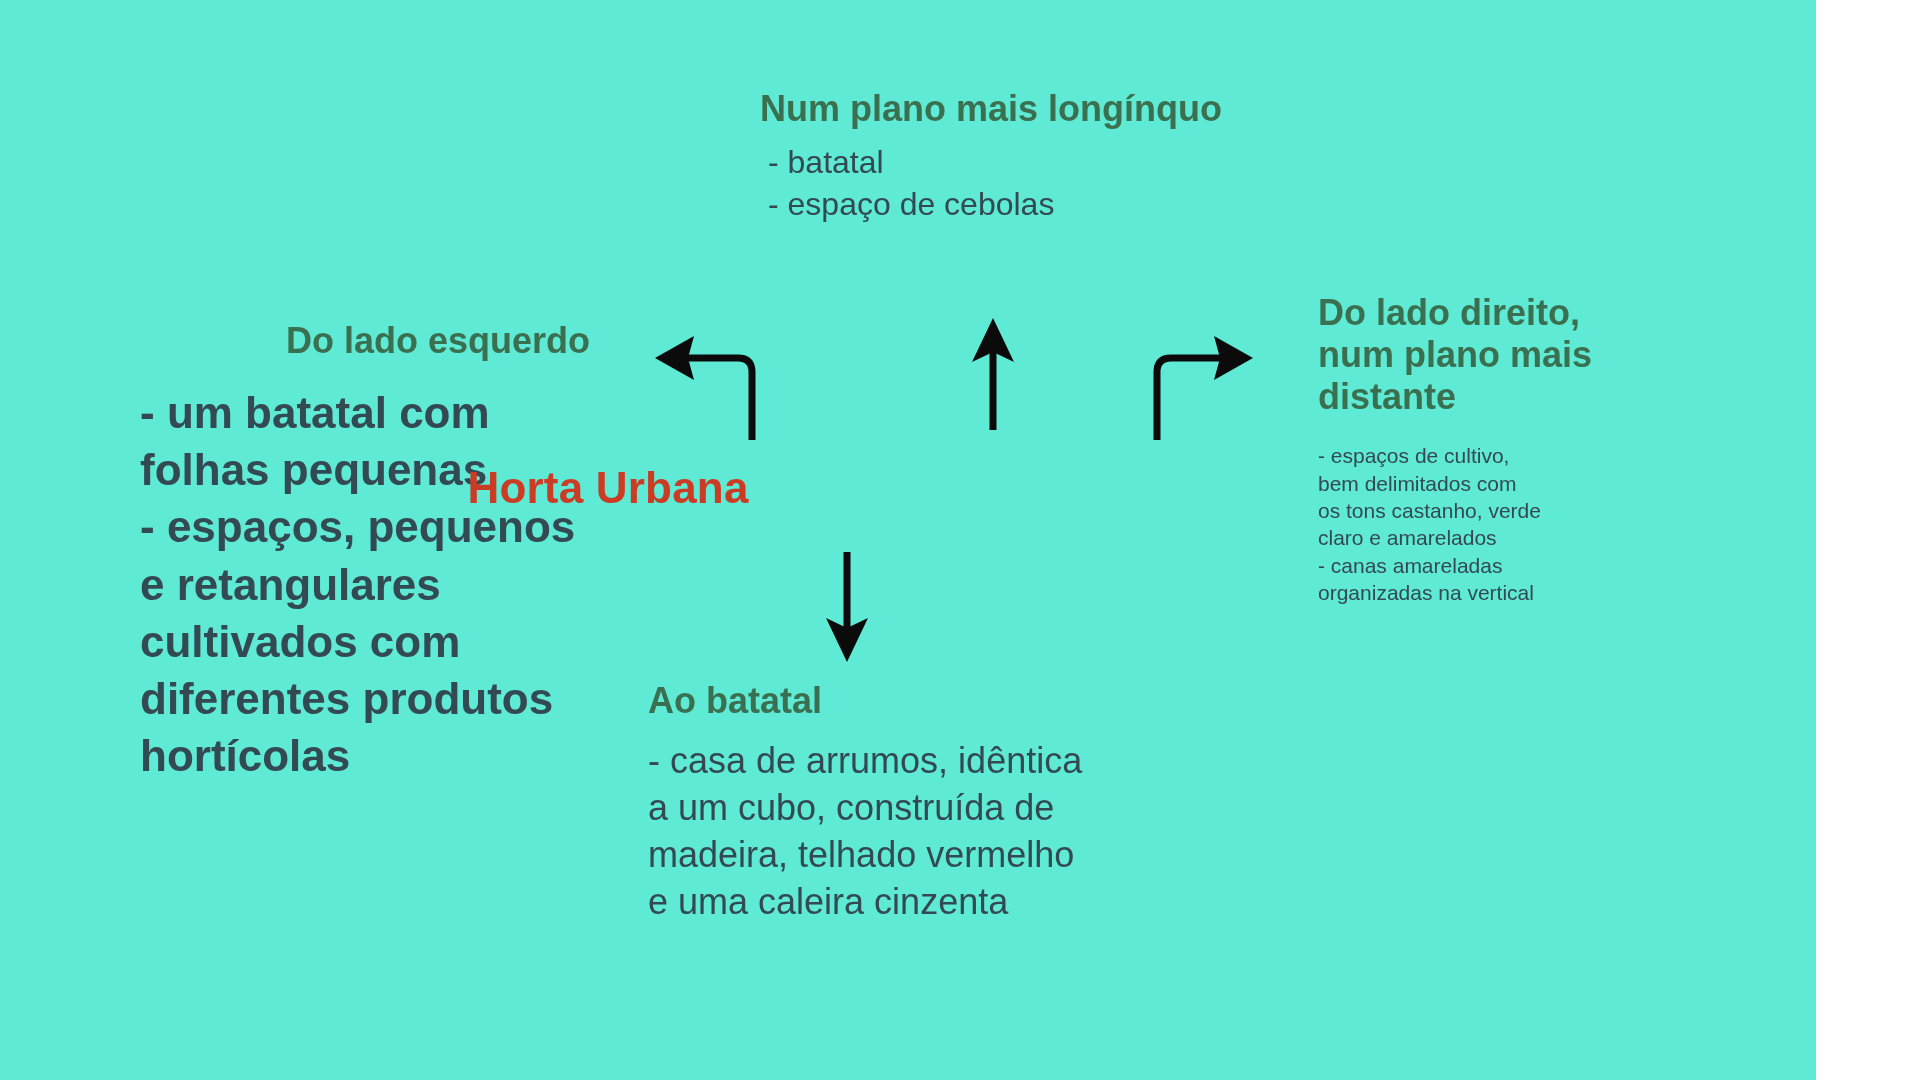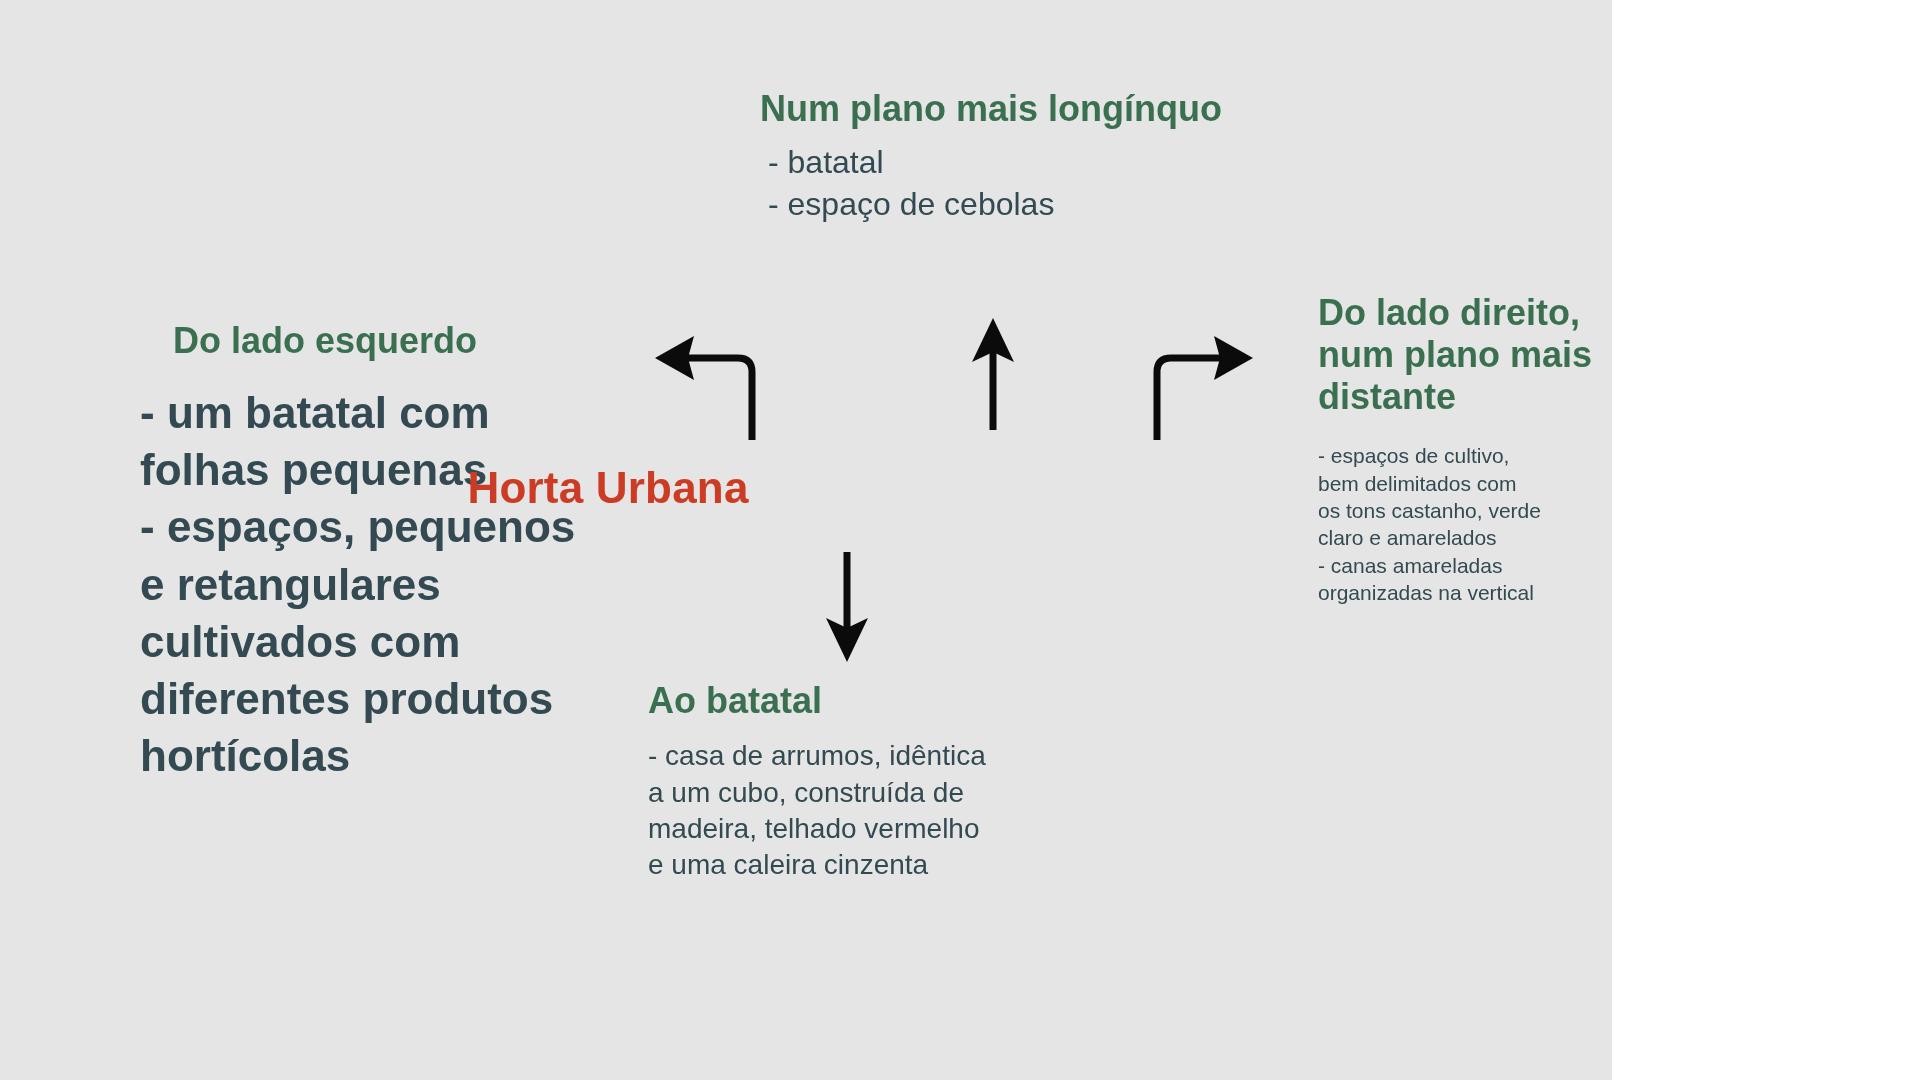--- a/index.html
+++ b/index.html
@@ -7,23 +7,23 @@
     margin: 0;
     padding: 0;
     background: #ffffff;
   }
   body {
     font-family: "Liberation Sans", "DejaVu Sans", sans-serif;
     -webkit-font-smoothing: antialiased;
   }
   #canvas {
     position: relative;
-    width: 1612px;
+    width: 1816px;
     height: 1080px;
-    background: #e5e5e5;
+    background: #5eead4;
     overflow: hidden;
   }
 
   
   .node {
     position: absolute;
   }
   .heading {
     font-weight: 700;
     color: #3a7050;
@@ -73,21 +73,21 @@
 
   
   #left-node {
     left: 60px;
     top: 320px;
     width: 530px;
     text-align: left;
   }
   #left-node .heading {
     font-size: 36px;
-    text-align: center;
+    text-align: right;
     margin-bottom: 22px;
   }
   #left-node .body-text {
     font-size: 44px;
     padding-left: 80px;
     font-weight: bold;
   }
 
   
   #right-node {
@@ -107,21 +107,21 @@
   #bottom-node {
     left: 648px;
     top: 680px;
     width: 640px;
   }
   #bottom-node .heading {
     font-size: 36px;
     margin-bottom: 16px;
   }
   #bottom-node .body-text {
-    font-size: 28px;
+    font-size: 36px;
   }
 
   
   #arrow-layer {
     position: absolute;
     left: 0;
     top: 0;
     width: 1920px;
     height: 1080px;
     pointer-events: none;

